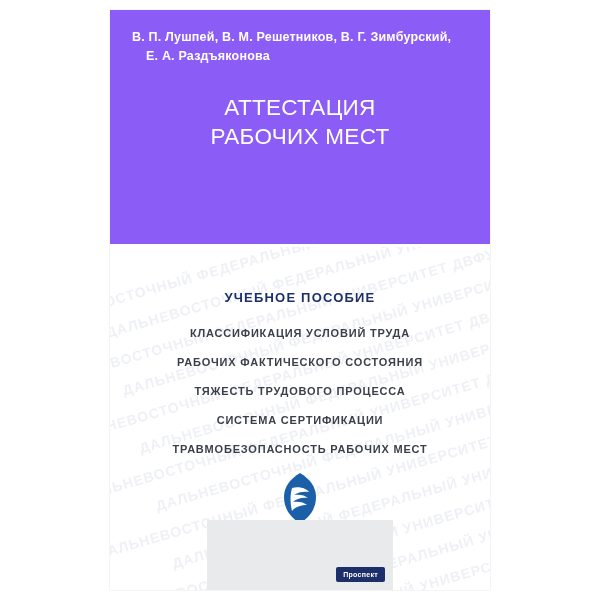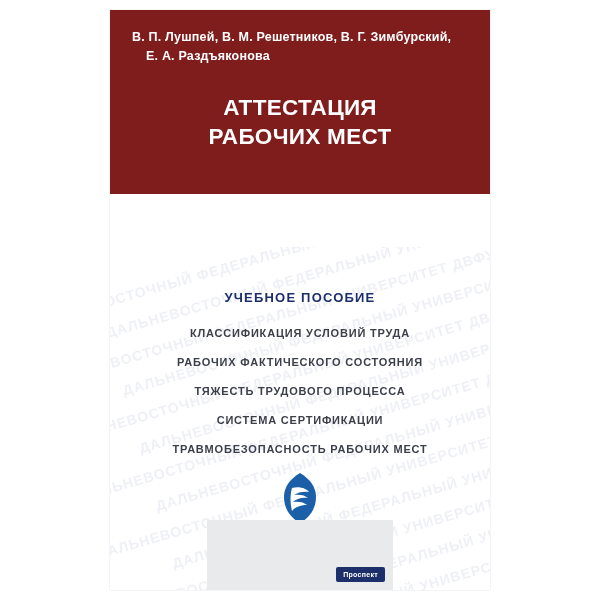--- a/index.html
+++ b/index.html
@@ -21,41 +21,41 @@
     background: #ffffff;
     box-shadow: 0 0 1px rgba(0,0,0,0.25);
     overflow: hidden;
   }
   
   .top-block {
     position: absolute;
     left: 0;
     top: 0;
     width: 380px;
-    height: 184px;
-    background: #7f1d1d;
+    height: 234px;
+    background: #8b5cf6;
     color: #ffffff;
     box-sizing: border-box;
     padding: 18px 22px 0 22px;
   }
   .authors {
     font-size: 12.5px;
     font-weight: bold;
     line-height: 1.55;
     letter-spacing: 0.2px;
     text-align: left;
   }
   .authors .line2 {
     padding-left: 14px;
   }
   .title {
     margin-top: 26px;
     text-align: center;
     font-size: 22.5px;
-    font-weight: bold;
+    font-weight: normal;
     line-height: 1.32;
     letter-spacing: 0.3px;
   }
   .title div { white-space: nowrap; }
 
   
   .lower {
     position: absolute;
     left: 0;
     top: 237px;

